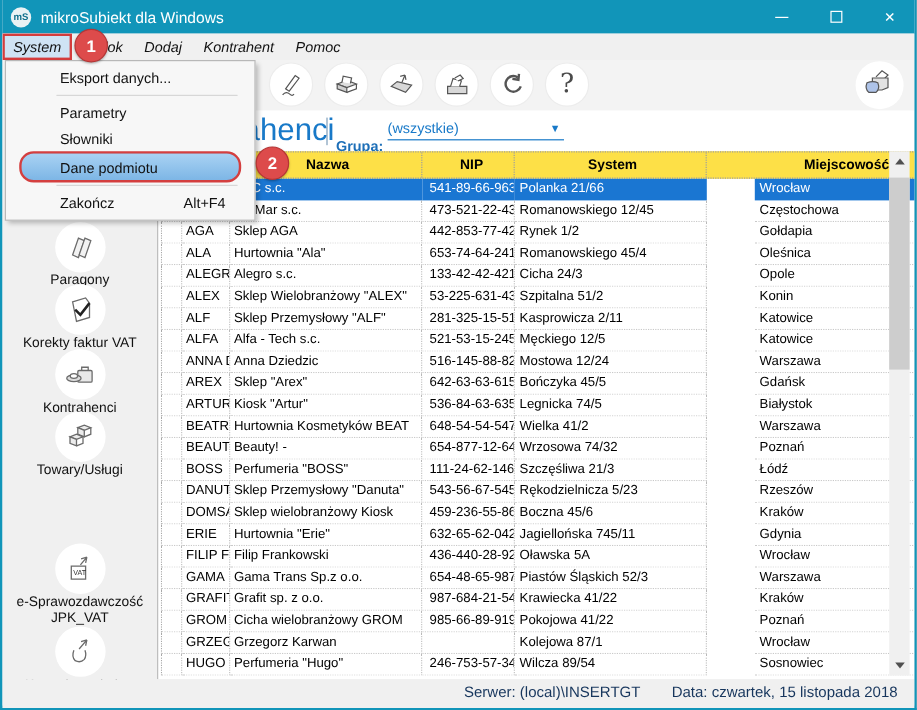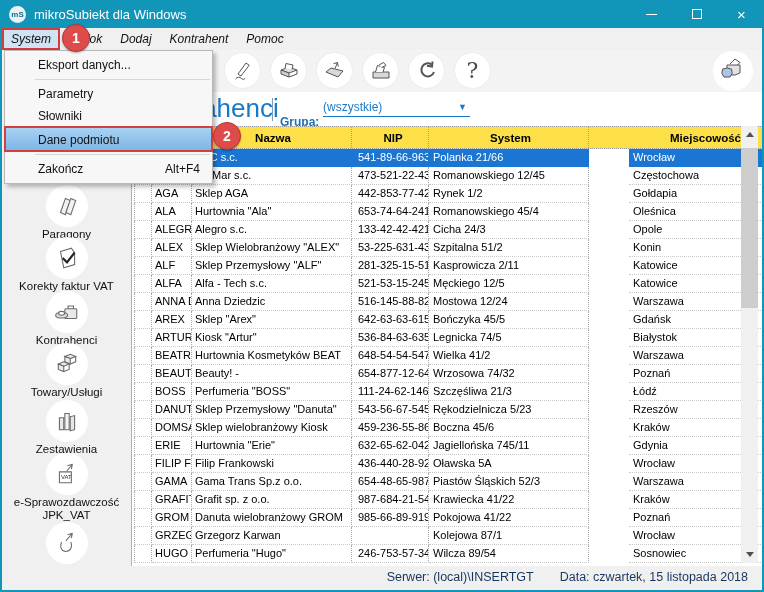--- a/index.html
+++ b/index.html
@@ -58,23 +58,23 @@
   .vs-btn{position:absolute;left:0;width:17px;height:17px;display:flex;align-items:center;justify-content:center;}
   .tri-up{width:0;height:0;border-left:4px solid transparent;border-right:4px solid transparent;border-bottom:5px solid #505050;}
   .tri-dn{width:0;height:0;border-left:4px solid transparent;border-right:4px solid transparent;border-top:5px solid #505050;}
   .vs-thumb{position:absolute;left:0;top:22px;width:17px;height:160px;background:#cdcdcd;}
   
   .statusbar{position:absolute;left:0;top:566px;width:760px;height:22px;background:#f0f0f0;
              display:flex;align-items:center;justify-content:flex-end;gap:26px;padding-right:14px;
              font-size:12.5px;color:#17365D;}
   
   .menu{position:absolute;left:2px;top:50px;width:209px;background:#f7f7f7;border:1px solid #b8b8b8;
-        box-shadow:3px 3px 4px rgba(0,0,0,0.25);padding:3px 0;z-index:50;}
+        box-shadow:3px 3px 4px rgba(0,0,0,0.25);padding:3px 12px;z-index:50;}
   .mi{height:22px;line-height:22px;padding-left:33px;font-size:12px;color:#111;}
-  .mi.highlighted{height:24px;line-height:24px;background:linear-gradient(#a9d2f3,#7db6e6);border-top:1px solid #62a1d8;border-bottom:1px solid #62a1d8;}
+  .mi.highlighted{height:24px;line-height:24px;background:linear-gradient(#a9d2f3,#7db6e6);border-top:1px solid #62a1d8;border-bottom:1px solid #62a1d8;border-radius:11px;}
   .red-outline{outline:2px solid #D43F3F;outline-offset:-1px;}
   .msep{height:1px;background:#d7d7d7;margin:3px 2px 3px 30px;}
   .mi.zakoncz{display:flex;justify-content:space-between;padding-right:12px;}
   
   .step-circle{position:absolute;width:28px;height:28px;border-radius:50%;background:#DD4B4B;border:1px solid #b63535;
                color:#fff;font-size:14px;font-weight:bold;display:flex;align-items:center;justify-content:center;z-index:99;
                box-shadow:0 1px 2px rgba(0,0,0,0.3);}
   .step1{left:60px;top:24px;}
   .step2{left:211px;top:122px;}
   svg{display:block;}
@@ -218,32 +218,20 @@
               <path d="M10 5 v5 l5 2 v-5 Z"></path>
               <path d="M20 5 v5 l-5 2" fill="none"></path>
               <path d="M4 12 l5 -2 l5 2 l-5 2 Z"></path>
               <path d="M4 12 v5 l5 2 v-5 Z"></path>
               <path d="M14 12 v5 l-5 2" fill="none"></path>
             </g>
           </svg>
       </div>
       <div>Towary/Usługi</div>
     </div>
-    <div class="sb-item" style="top:308px;">
-      <div class="sb-circle">
-        <svg width="26" height="26" viewBox="0 0 24 24">
-            <g stroke="#6b6b6b" fill="#e8e8e8">
-              <path d="M5 9 h4 v11 h-4 z"></path>
-              <path d="M10 5 h4 v15 h-4 z" fill="#f5f5f5"></path>
-              <path d="M15 8 l4 -1 v13 l-4 1 z"></path>
-            </g>
-          </svg>
-      </div>
-      <div>Zestawienia</div>
-    </div>
     <div class="sb-item" style="top:361px;">
       <div class="sb-circle">
         <svg width="26" height="26" viewBox="0 0 24 24">
             <g stroke="#6b6b6b">
               <path d="M5 10 h11 v10 H5 Z" fill="#fff"></path>
               <path d="M12 9 l5 -6 M17 3 l-4.5 1.3 M17 3 l-1 4.5" fill="none"></path>
             </g>
             <text x="6.5" y="17" font-size="5.5" fill="#333" font-family="Liberation Sans, sans-serif">VAT</text>
           </svg>
       </div>
@@ -437,21 +425,21 @@
           <div class="tcell c-marker"></div>
           <div class="tcell c-symbol">GRAFIT</div>
           <div class="tcell c-nazwa">Grafit sp. z o.o.</div>
           <div class="tcell c-nip">987-684-21-54</div>
           <div class="tcell c-adres">Krawiecka 41/22</div>
           <div class="tcell c-miejscowosc">Kraków</div>
         </div>
         <div class="trow">
           <div class="tcell c-marker"></div>
           <div class="tcell c-symbol">GROM</div>
-          <div class="tcell c-nazwa">Danuta wielobranżowy GROM</div>
+          <div class="tcell c-nazwa">Cicha wielobranżowy GROM</div>
           <div class="tcell c-nip">985-66-89-919</div>
           <div class="tcell c-adres">Pokojowa 41/22</div>
           <div class="tcell c-miejscowosc">Poznań</div>
         </div>
         <div class="trow">
           <div class="tcell c-marker"></div>
           <div class="tcell c-symbol">GRZEGO</div>
           <div class="tcell c-nazwa">Grzegorz Karwan</div>
           <div class="tcell c-nip"></div>
           <div class="tcell c-adres">Kolejowa 87/1</div>

